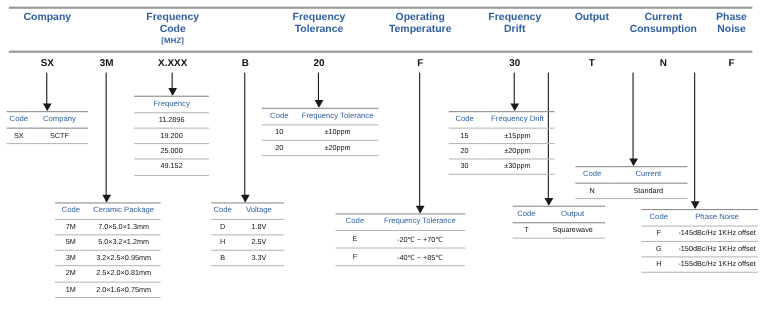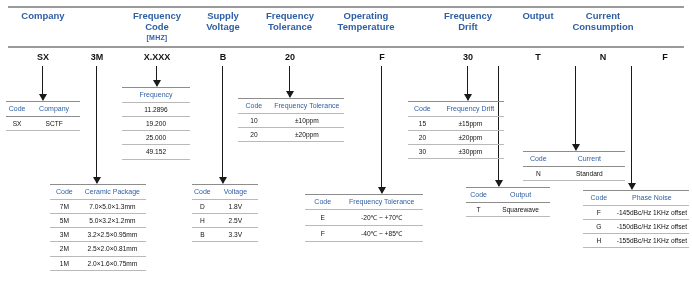--- a/index.html
+++ b/index.html
@@ -85,37 +85,37 @@
   <div class="rule top"></div>
   <div class="rule mid"></div>
 
   <div class="colhead" style="left:4px;width:78px;">
     <span>Company</span>
   </div>
   <div class="colhead" style="left:122px;width:70px;">
     <span>Frequency<br>Code</span>
     <span class="unit">[MHZ]</span>
   </div>
-  <div class="colhead" style="left:192px;width:62px;">
-    <span>Supply<br>Voltage</span>
-  </div>
   <div class="colhead" style="left:248px;width:84px;">
     <span>Frequency<br>Tolerance</span>
   </div>
-  <div class="colhead" style="left:320px;width:92px;">
+  <div class="colhead" style="left:336px;width:92px;">
     <span>Operating<br>Temperature</span>
   </div>
   <div class="colhead" style="left:428px;width:80px;">
     <span>Frequency<br>Drift</span>
   </div>
   <div class="colhead" style="left:508px;width:60px;">
     <span>Output</span>
   </div>
   <div class="colhead" style="left:562px;width:82px;">
     <span>Current<br>Consumption</span>
+  </div>
+  <div class="colhead" style="left:638px;width:54px;">
+    <span>Phase<br>Noise</span>
   </div>
 
   <div class="codeval" style="left:4px;width:78px;">SX</div>
   <div class="codeval" style="left:58px;width:78px;">3M</div>
   <div class="codeval" style="left:122px;width:70px;">X.XXX</div>
   <div class="codeval" style="left:192px;width:62px;">B</div>
   <div class="codeval" style="left:248px;width:84px;">20</div>
   <div class="codeval" style="left:336px;width:92px;">F</div>
   <div class="codeval" style="left:428px;width:80px;">30</div>
   <div class="codeval" style="left:508px;width:60px;">T</div>

